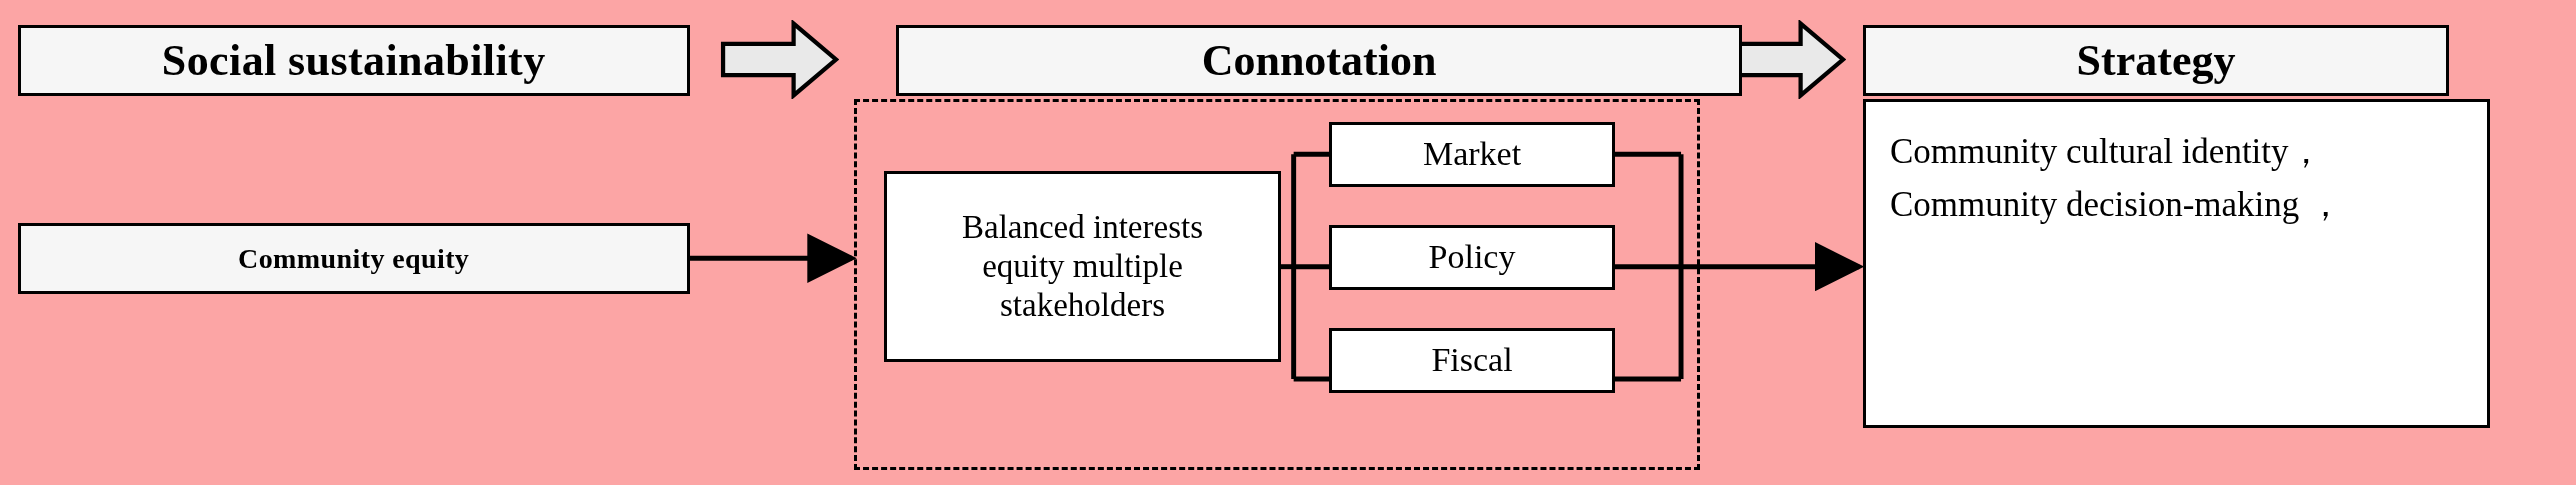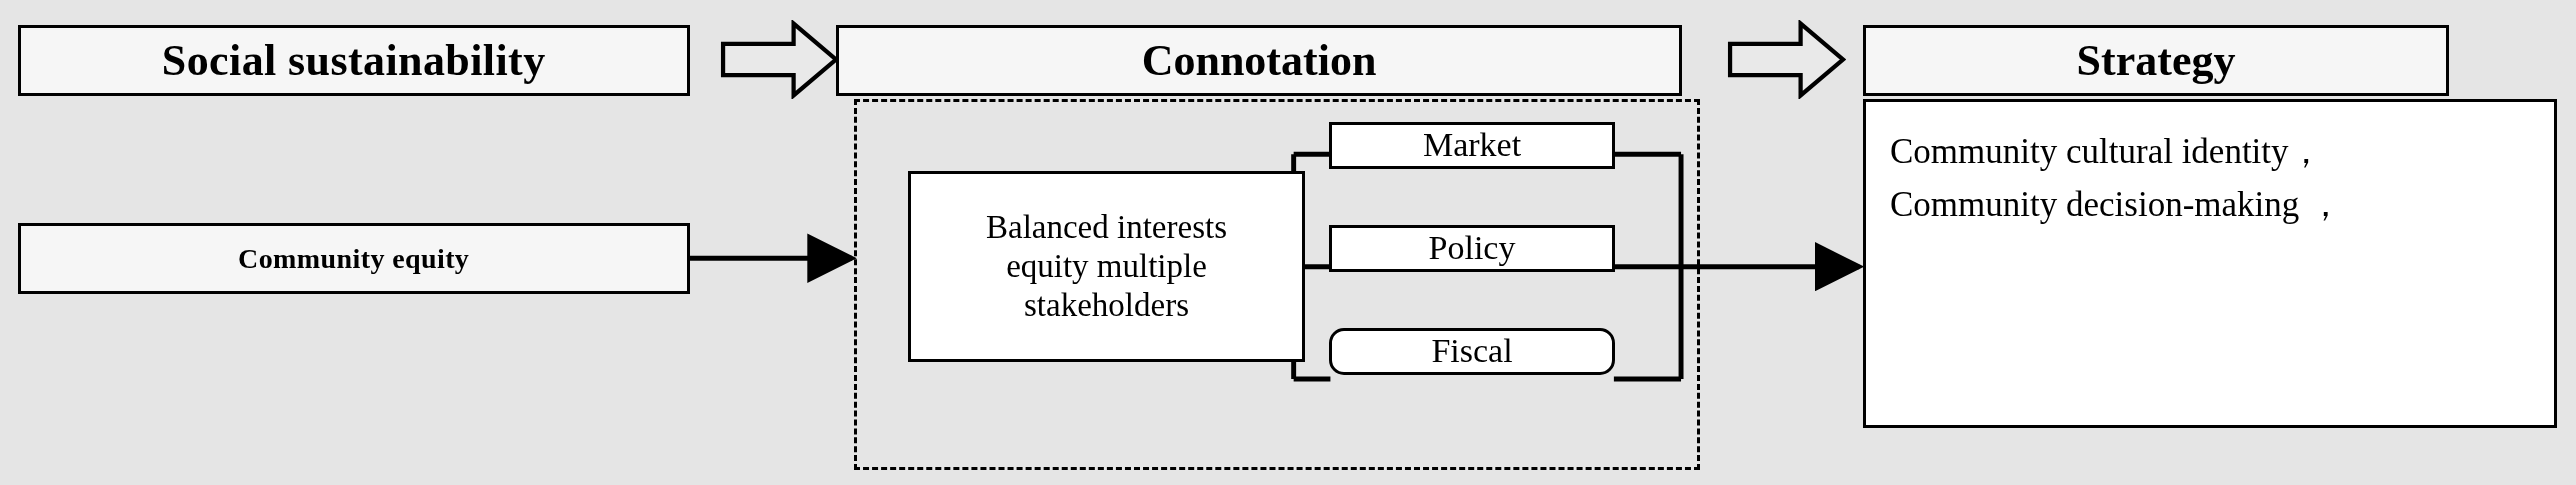--- a/index.html
+++ b/index.html
@@ -8,21 +8,21 @@
     padding: 0;
     background: #ffffff;
   }
   body {
     font-family: "Liberation Serif", "DejaVu Serif", serif;
   }
   #canvas {
     position: relative;
     width: 2576px;
     height: 486px;
-    background: #e5e5e5;
+    background: #fca5a5;
     overflow: hidden;
   }
 
   
   .box {
     position: absolute;
     box-sizing: border-box;
     border: 3.5px solid #000000;
     background: #ffffff;
     display: flex;
@@ -56,59 +56,59 @@
     position: absolute;
     top: 20px;
     width: 119px;
     height: 79px;
   }
   #block-arrow-1 { left: 720px; }
   #block-arrow-2 { left: 1727px; }
 
   
   #box-connotation-hdr {
-    left: 836px; top: 25px;
+    left: 896px; top: 25px;
     width: 846px; height: 71px;
     font-size: 44px;
   }
   #dashed-panel {
     position: absolute;
     box-sizing: border-box;
     left: 854px; top: 99px;
     width: 846px; height: 371px;
     border: 3.5px dashed #000000;
     background: transparent;
   }
   #box-balanced {
-    left: 908px; top: 171px;
+    left: 884px; top: 171px;
     width: 397px; height: 191px;
     font-size: 33px;
     padding: 2.8px 10px;
   }
   #box-balanced .txt { display: block; }
 
   .sub-box {
     left: 1329px;
     width: 286px;
-    height: 47px;
+    height: 65px;
     font-size: 34px;
   }
   #box-market { top: 122px; }
   #box-policy { top: 225px; }
-  #box-fiscal { top: 328px; border-radius: 15px; }
+  #box-fiscal { top: 328px; }
 
   
   #box-strategy-hdr {
     left: 1863px; top: 25px;
     width: 586px; height: 71px;
     font-size: 44px;
   }
   #box-strategy-body {
     left: 1863px; top: 99px;
-    width: 694px; height: 329px;
+    width: 627px; height: 329px;
     display: block;
     text-align: left;
     padding: 22.6px 0 0 24px;
     font-size: 35px;
     line-height: 1.54;
   }
   #box-strategy-body .line { display: block; white-space: nowrap; }
 
   
   #wires {

